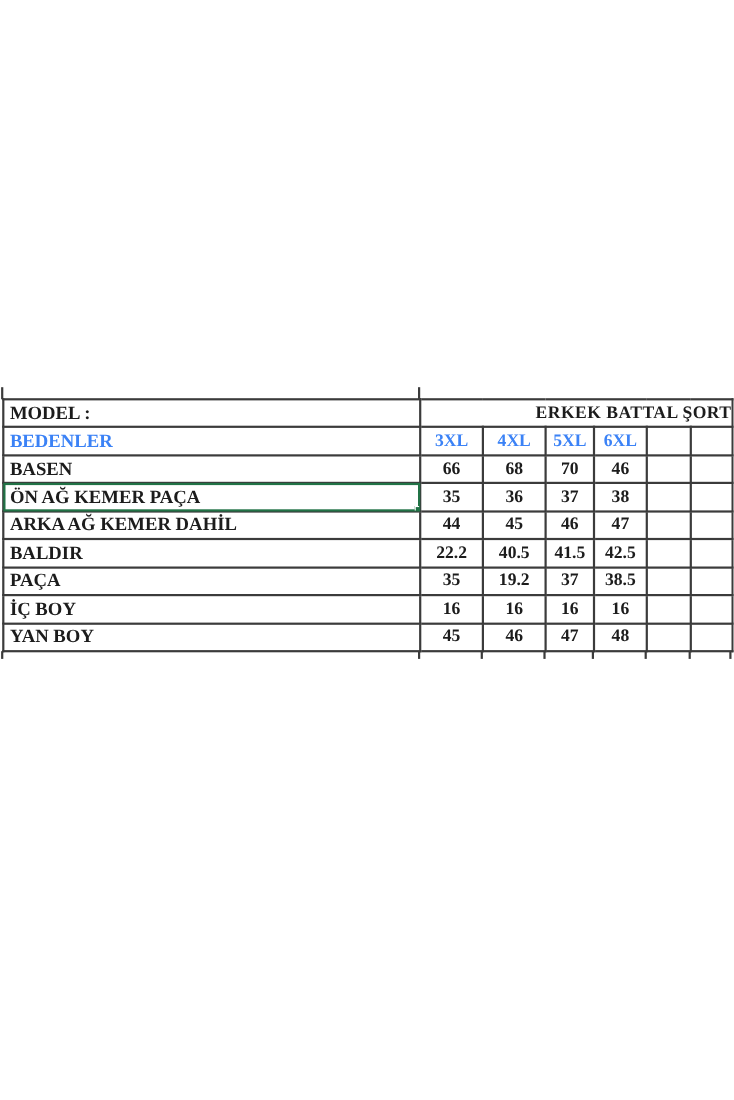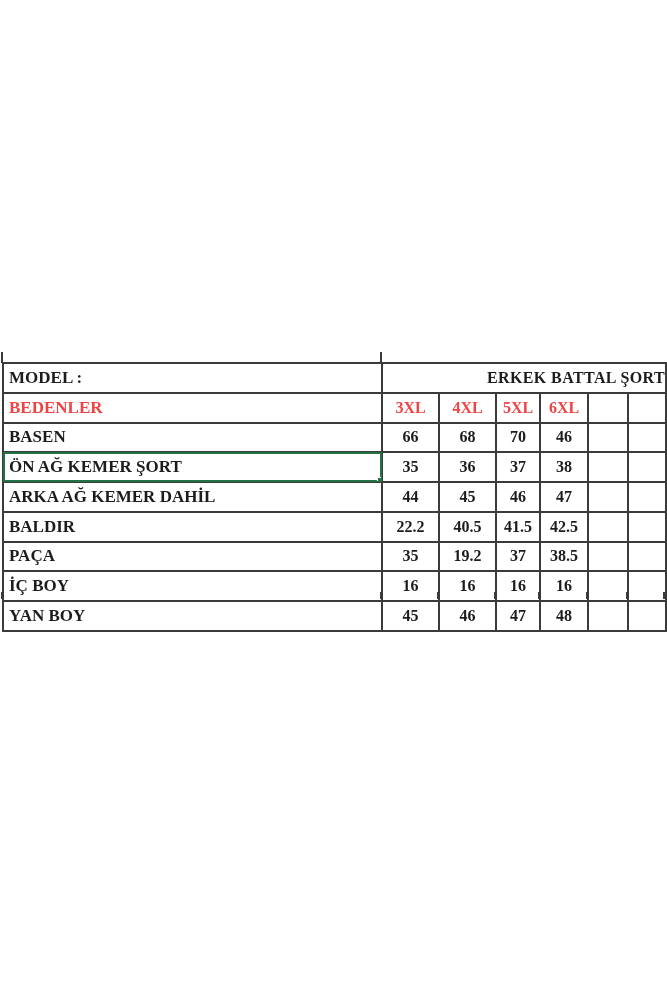--- a/index.html
+++ b/index.html
@@ -7,21 +7,21 @@
     width: 667px; height: 1000px;
     background: #ffffff;
     position: relative;
     font-family: "Liberation Serif", serif;
     color: #1c1c1c;
     overflow: hidden;
   }
   .sheet-table {
     position: absolute;
     left: 2px; top: 362px;
-    width: 663px; height: 270px;
+    width: 663px; height: 231px;
     border-collapse: collapse;
     table-layout: fixed;
   }
   .sheet-table td {
     border: 2px solid #3b3b3b;
     padding: 0;
     overflow: hidden;
     white-space: nowrap;
     font-weight: bold;
   }
@@ -32,21 +32,21 @@
   }
   td.num-cell {
     text-align: center;
     font-size: 16px;
   }
   td.header-cell {
     text-align: right;
     font-size: 16px;
     letter-spacing: 0.4px;
   }
-  .red-text { color: #ef4444; }
+  .red-text { color: #3b82f6; }
   td.selected-cell {
     outline: 2px solid #217346;
     outline-offset: -2px;
     position: relative;
   }
   td.selected-cell::after {
     content: "";
     position: absolute;
     right: -4px; bottom: -4px;
     width: 6px; height: 6px;
@@ -92,21 +92,21 @@
     <tr>
       <td class="label-cell">BASEN</td>
       <td class="num-cell">66</td>
       <td class="num-cell">68</td>
       <td class="num-cell">70</td>
       <td class="num-cell">46</td>
       <td class="num-cell"></td>
       <td class="num-cell"></td>
     </tr>
     <tr>
-      <td class="label-cell selected-cell">ÖN AĞ KEMER ŞORT</td>
+      <td class="label-cell selected-cell">ÖN AĞ KEMER PAÇA</td>
       <td class="num-cell">35</td>
       <td class="num-cell">36</td>
       <td class="num-cell">37</td>
       <td class="num-cell">38</td>
       <td class="num-cell"></td>
       <td class="num-cell"></td>
     </tr>
     <tr>
       <td class="label-cell">ARKA AĞ KEMER DAHİL</td>
       <td class="num-cell">44</td>

